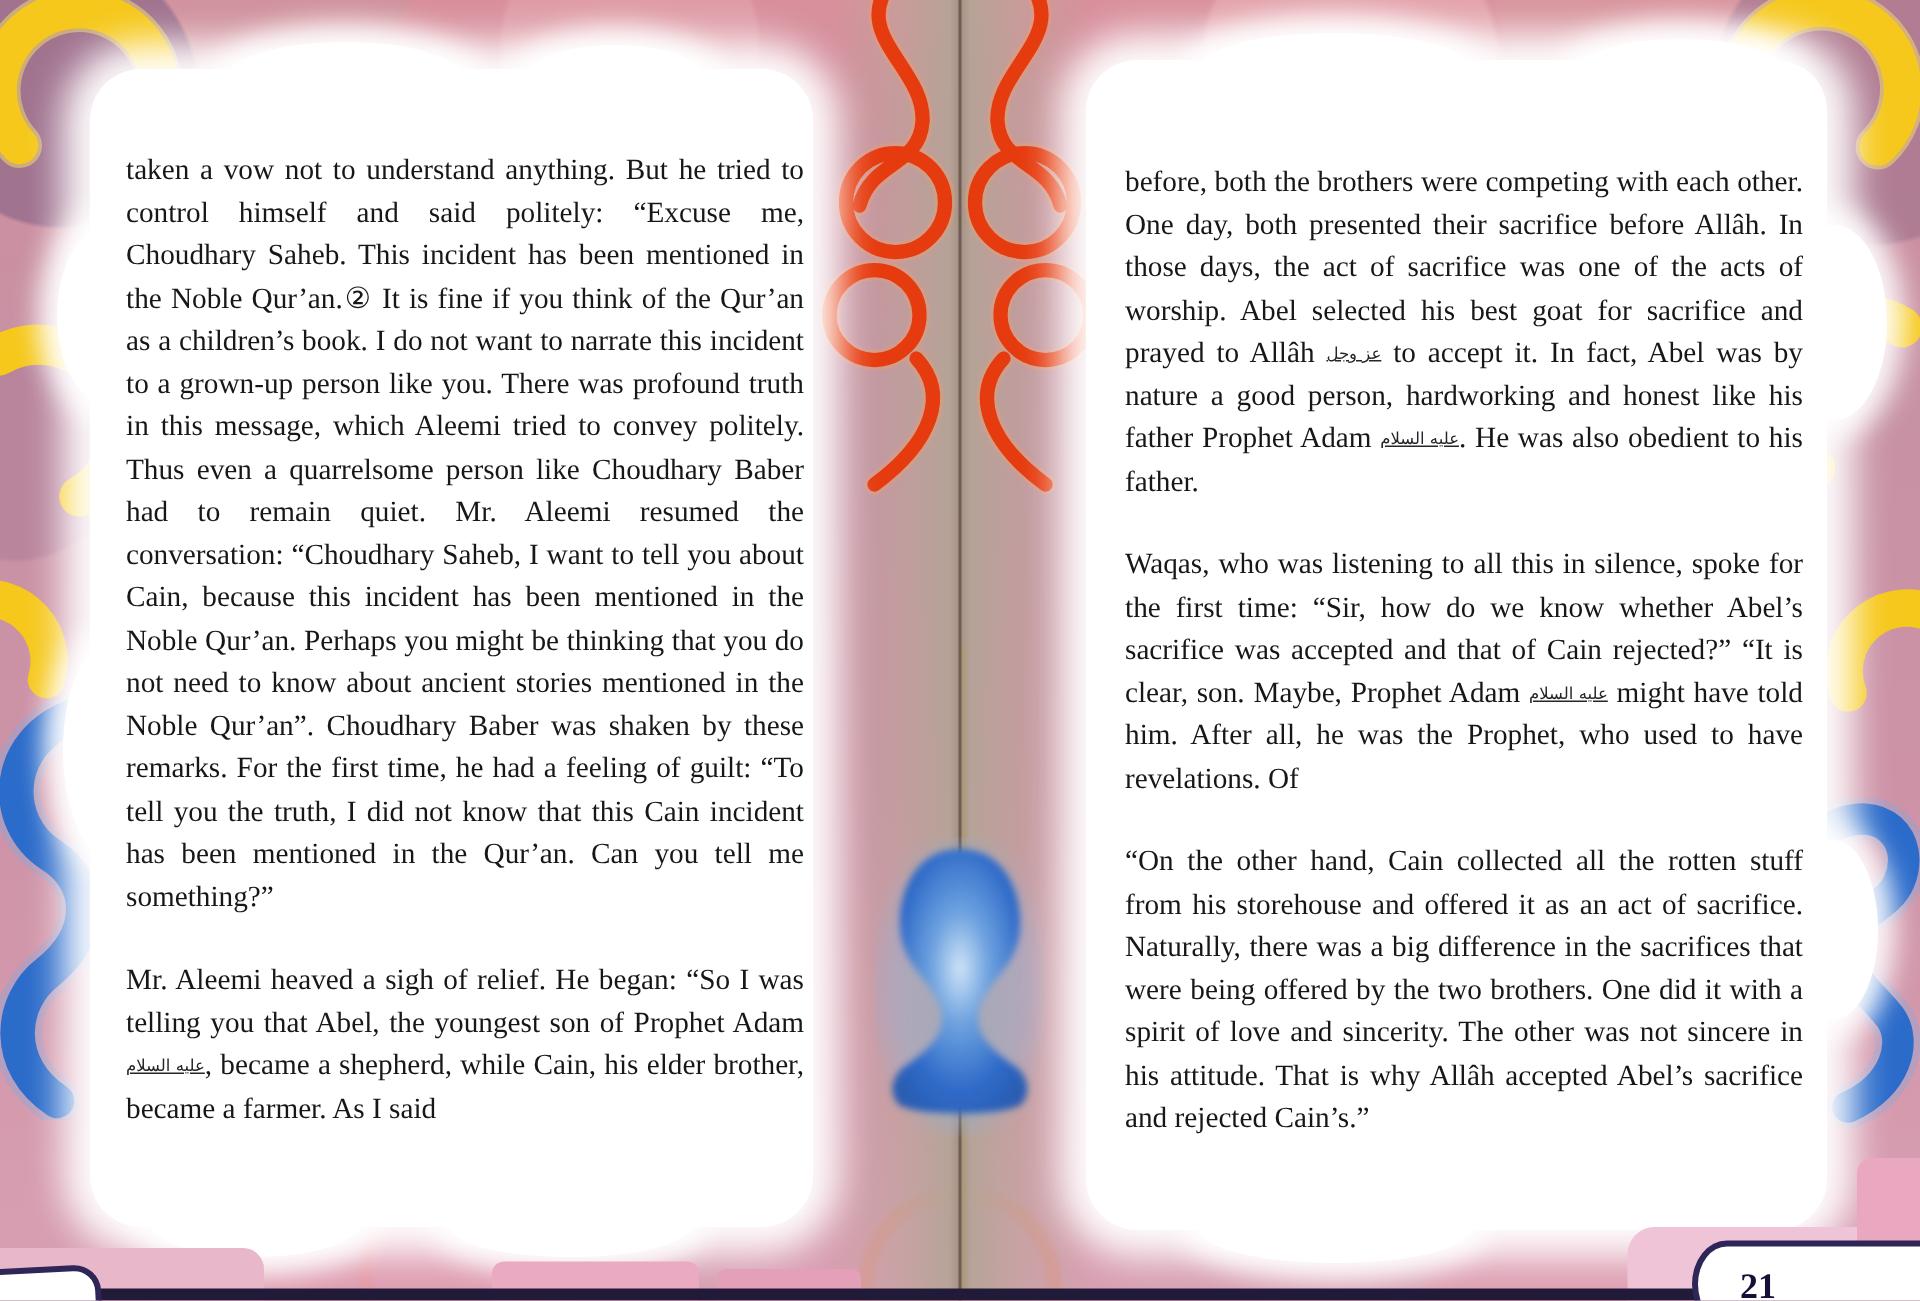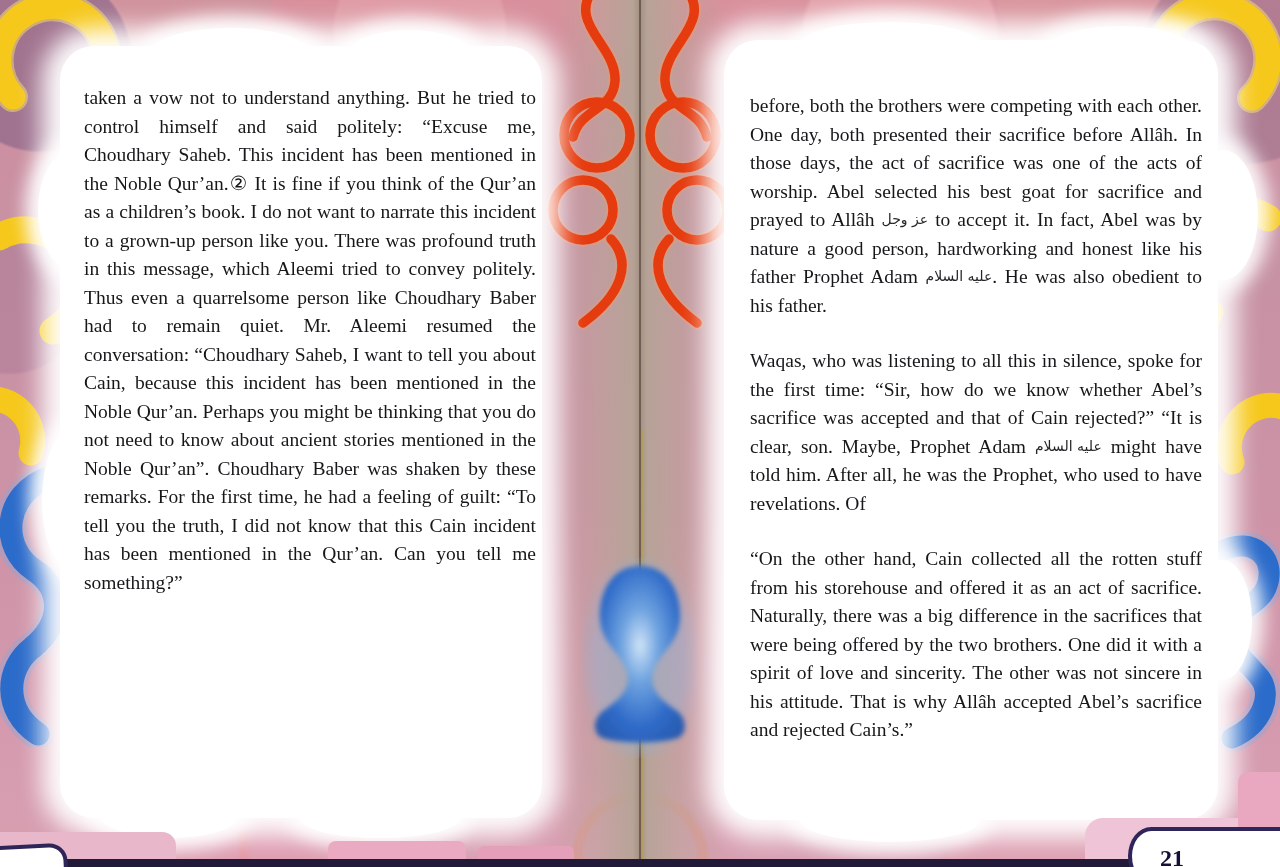--- a/index.html
+++ b/index.html
@@ -45,25 +45,25 @@
   .right-surface{left:724px;top:40px;width:494px;height:780px;}
   .bump{position:absolute;background:#fff;border-radius:50%;box-shadow:0 0 18px 12px rgba(255,255,255,.9);}
   
   .page-text{
     position:absolute;width:452px;z-index:30;
     font-size:19.5px;line-height:28.5px;color:#17171a;
     text-align:justify;
   }
   .left-text{left:84px;top:84px;}
   .right-text{left:750px;top:92px;}
-  .page-text p{margin:0 0 27px 0;}
+  .page-text p{margin:16px 0 27px 0;}
   .honorific{
     font-family:"DejaVu Sans",sans-serif;
-    font-size:14px;line-height:1;display:inline-block;
-    vertical-align:2px;color:#26262a;white-space:nowrap;
+    font-size:11px;line-height:1;display:inline-block;
+    vertical-align:2px;color:#26262a;white-space:nowrap;text-decoration:underline;
   }
   
   .pink{position:absolute;z-index:40;}
   .pinkA{left:328px;top:841px;width:138px;height:26px;background:#e9aac2;border-radius:8px 8px 0 0;}
   .pinkB{left:478px;top:846px;width:96px;height:21px;background:#e4a0b8;border-radius:6px 6px 0 0;}
   .pinkC{left:0;top:832px;width:176px;height:35px;background:#e8b7ca;border-radius:0 14px 0 0;}
   .pinkD{left:1085px;top:818px;width:200px;height:49px;background:#efc4d6;border-radius:18px 0 0 0;}
   .pinkE{left:1238px;top:772px;width:42px;height:95px;background:#e9a8c0;border-radius:10px 0 0 0;}
   .bottom-edge{position:absolute;left:0;top:859px;width:1280px;height:8px;background:#211a38;z-index:45;}
   
@@ -168,20 +168,21 @@
 
 <div class="page-surface right-surface"></div>
 <div class="bump" style="left:1188px;top:150px;width:70px;height:130px;"></div>
 <div class="bump" style="left:1192px;top:560px;width:60px;height:120px;"></div>
 <div class="bump" style="left:800px;top:22px;width:180px;height:46px;"></div>
 <div class="bump" style="left:1050px;top:26px;width:140px;height:44px;"></div>
 <div class="bump" style="left:800px;top:798px;width:180px;height:44px;"></div>
 
 <div class="page-text left-text">
     <p>taken a vow not to understand anything. But he tried to control himself and said politely: “Excuse me, Choudhary Saheb. This incident has been mentioned in the Noble Qur’an.② It is fine if you think of the Qur’an as a children’s book. I do not want to narrate this incident to a grown-up person like you. There was profound truth in this message, which Aleemi tried to convey politely. Thus even a quarrelsome person like Choudhary Baber had to remain quiet. Mr. Aleemi resumed the conversation: “Choudhary Saheb, I want to tell you about Cain, because this incident has been mentioned in the Noble Qur’an. Perhaps you might be thinking that you do not need to know about ancient stories mentioned in the Noble Qur’an”. Choudhary Baber was shaken by these remarks. For the first time, he had a feeling of guilt: “To tell you the truth, I did not know that this Cain incident has been mentioned in the Qur’an. Can you tell me something?”</p>
+    <p>Mr. Aleemi heaved a sigh of relief. He began: “So I was telling you that Abel, the youngest son of Prophet Adam <span class="honorific">عليه السلام</span>, became a shepherd, while Cain, his elder brother, became a farmer. As I said</p>
   </div>
 <div class="page-text right-text">
     <p>before, both the brothers were competing with each other. One day, both presented their sacrifice before Allâh. In those days, the act of sacrifice was one of the acts of worship. Abel selected his best goat for sacrifice and prayed to Allâh <span class="honorific">عز وجل</span> to accept it. In fact, Abel was by nature a good person, hardworking and honest like his father Prophet Adam <span class="honorific">عليه السلام</span>. He was also obedient to his father.</p>
     <p>Waqas, who was listening to all this in silence, spoke for the first time: “Sir, how do we know whether Abel’s sacrifice was accepted and that of Cain rejected?” “It is clear, son. Maybe, Prophet Adam <span class="honorific">عليه السلام</span> might have told him. After all, he was the Prophet, who used to have revelations. Of</p>
     <p>“On the other hand, Cain collected all the rotten stuff from his storehouse and offered it as an act of sacrifice. Naturally, there was a big difference in the sacrifices that were being offered by the two brothers. One did it with a spirit of love and sincerity. The other was not sincere in his attitude. That is why Allâh accepted Abel’s sacrifice and rejected Cain’s.”</p>
   </div>
 
 <div class="pink pinkA"></div>
 <div class="pink pinkB"></div>
 <div class="pink pinkC"></div>

